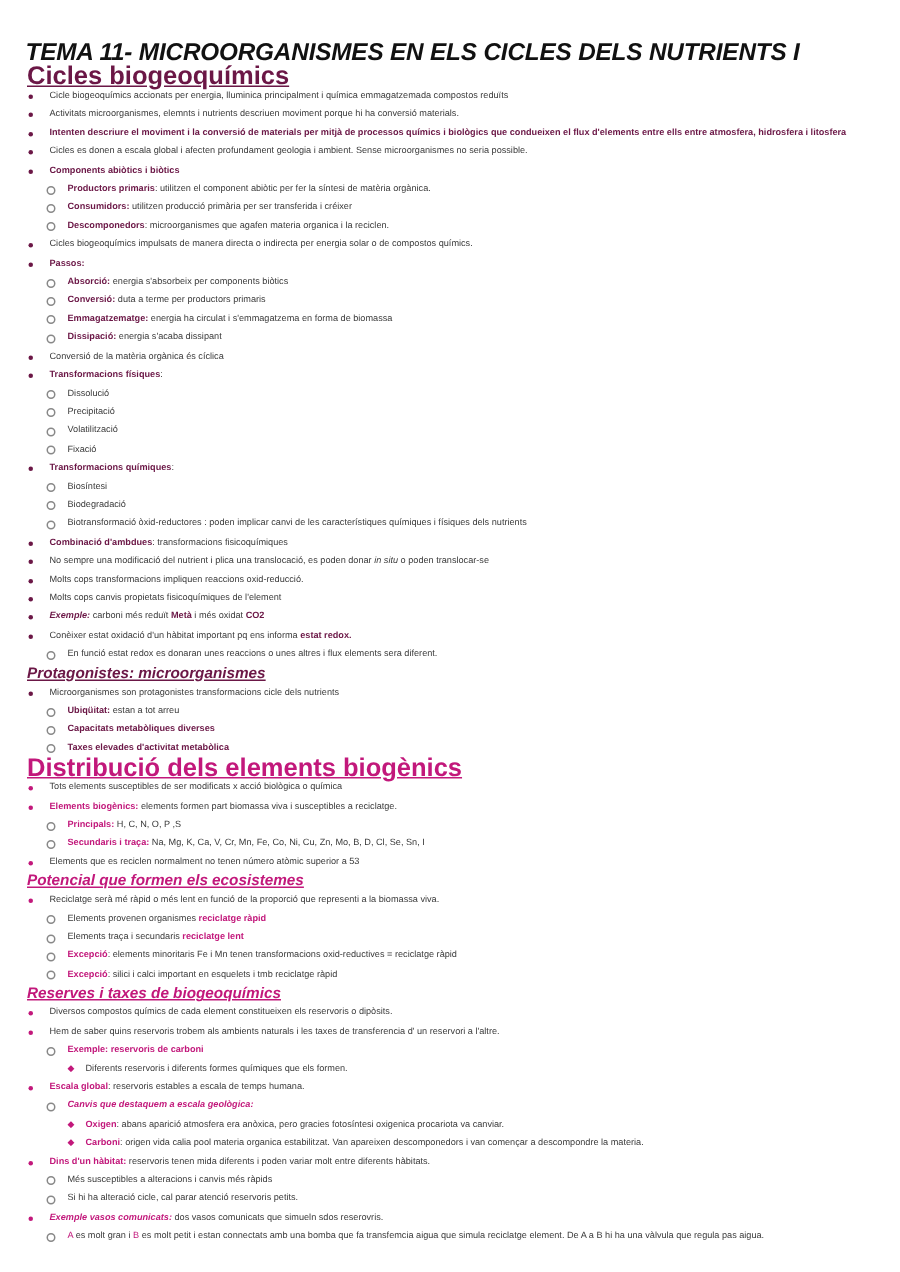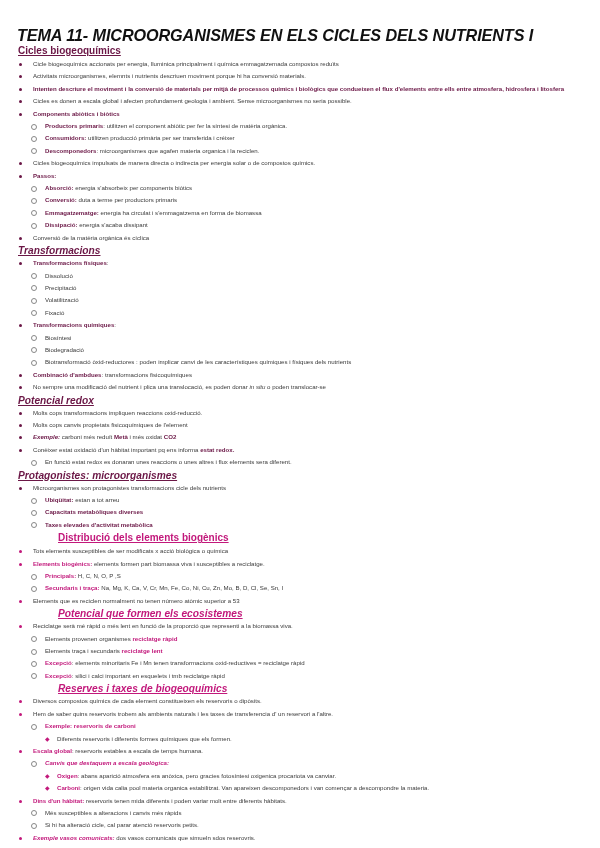--- a/index.html
+++ b/index.html
@@ -9,24 +9,24 @@
   }
   .page { position: absolute; left: 17px; top: 27px; width: 570px; }
   .title {
     font-family: "Liberation Sans", sans-serif; font-weight: bold;
     font-size: 16.2px; color: #111111; line-height: 17px; margin: 0; letter-spacing: -0.1px; font-style: italic;
   }
   .h2 {
     font-weight: bold; text-decoration: underline; font-size: 10.2px;
     line-height: 13px; margin: 0; padding-left: 1px;
   }
-  .h2.big { font-size: 10px; line-height: 14px; }
+  .h2.big { font-size: 17px; line-height: 14px; }
   .h2.ital { font-style: italic; }
   .c1 { color: #6b1746; }
-  .c2 { color: #c2187b; margin-left: 40px; }
+  .c2 { color: #c2187b; }
   ul { list-style: none; margin: 0; padding: 0; }
   li {
     position: relative; font-size: 6.1px; line-height: 12.4px; color: #3a3a3a;
     padding-left: 16px; white-space: nowrap;
   }
   li.wrap { white-space: normal; line-height: 12.4px; }
   li.l1::before {
     content: ""; position: absolute; left: 2px; top: 5px; width: 3px; height: 3px;
     border-radius: 50%; background: var(--bul, #6b1746);
   }
@@ -70,38 +70,36 @@
       <li class="l1"><span class="k">Passos:</span></li>
       <li class="l2"><span class="k">Absorció:</span><span> energia s'absorbeix per components biòtics</span></li>
       <li class="l2"><span class="k">Conversió:</span><span> duta a terme per productors primaris</span></li>
       <li class="l2"><span class="k">Emmagatzematge:</span><span> energia ha circulat i s'emmagatzema en forma de biomassa</span></li>
       <li class="l2"><span class="k">Dissipació:</span><span> energia s'acaba dissipant</span></li>
       <li class="l1">Conversió de la matèria orgànica és cíclica</li>
     </ul>
   </div>
 
   <div class="sec1">
-    <div class="h2 ital c1">Transformacions</div>
     <ul>
       <li class="l1"><span class="k">Transformacions físiques</span><span>:</span></li>
       <li class="l2">Dissolució</li>
       <li class="l2">Precipitació</li>
       <li class="l2">Volatilització</li>
       <li class="l2">Fixació</li>
       <li class="l1"><span class="k">Transformacions químiques</span><span>:</span></li>
       <li class="l2">Biosíntesi</li>
       <li class="l2">Biodegradació</li>
       <li class="l2">Biotransformació òxid-reductores : poden implicar canvi de les característiques químiques i físiques dels nutrients</li>
       <li class="l1"><span class="k">Combinació d'ambdues</span><span>: transformacions fisicoquímiques</span></li>
       <li class="l1"><span>No sempre una modificació del nutrient i plica una translocació, es poden donar </span><span class="i">in situ</span><span> o poden translocar-se</span></li>
     </ul>
   </div>
 
   <div class="sec1">
-    <div class="h2 ital c1">Potencial redox</div>
     <ul>
       <li class="l1">Molts cops transformacions impliquen reaccions oxid-reducció.</li>
       <li class="l1">Molts cops canvis propietats fisicoquímiques de l'element</li>
       <li class="l1"><span class="ki">Exemple:</span><span> carboni més reduït </span><span class="k">Metà</span><span> i més oxidat </span><span class="k">CO2</span></li>
       <li class="l1"><span>Conèixer estat oxidació d'un hàbitat important pq ens informa </span><span class="k">estat redox.</span></li>
       <li class="l2">En funció estat redox es donaran unes reaccions o unes altres i flux elements sera diferent.</li>
     </ul>
   </div>
 
   <div class="sec1">

